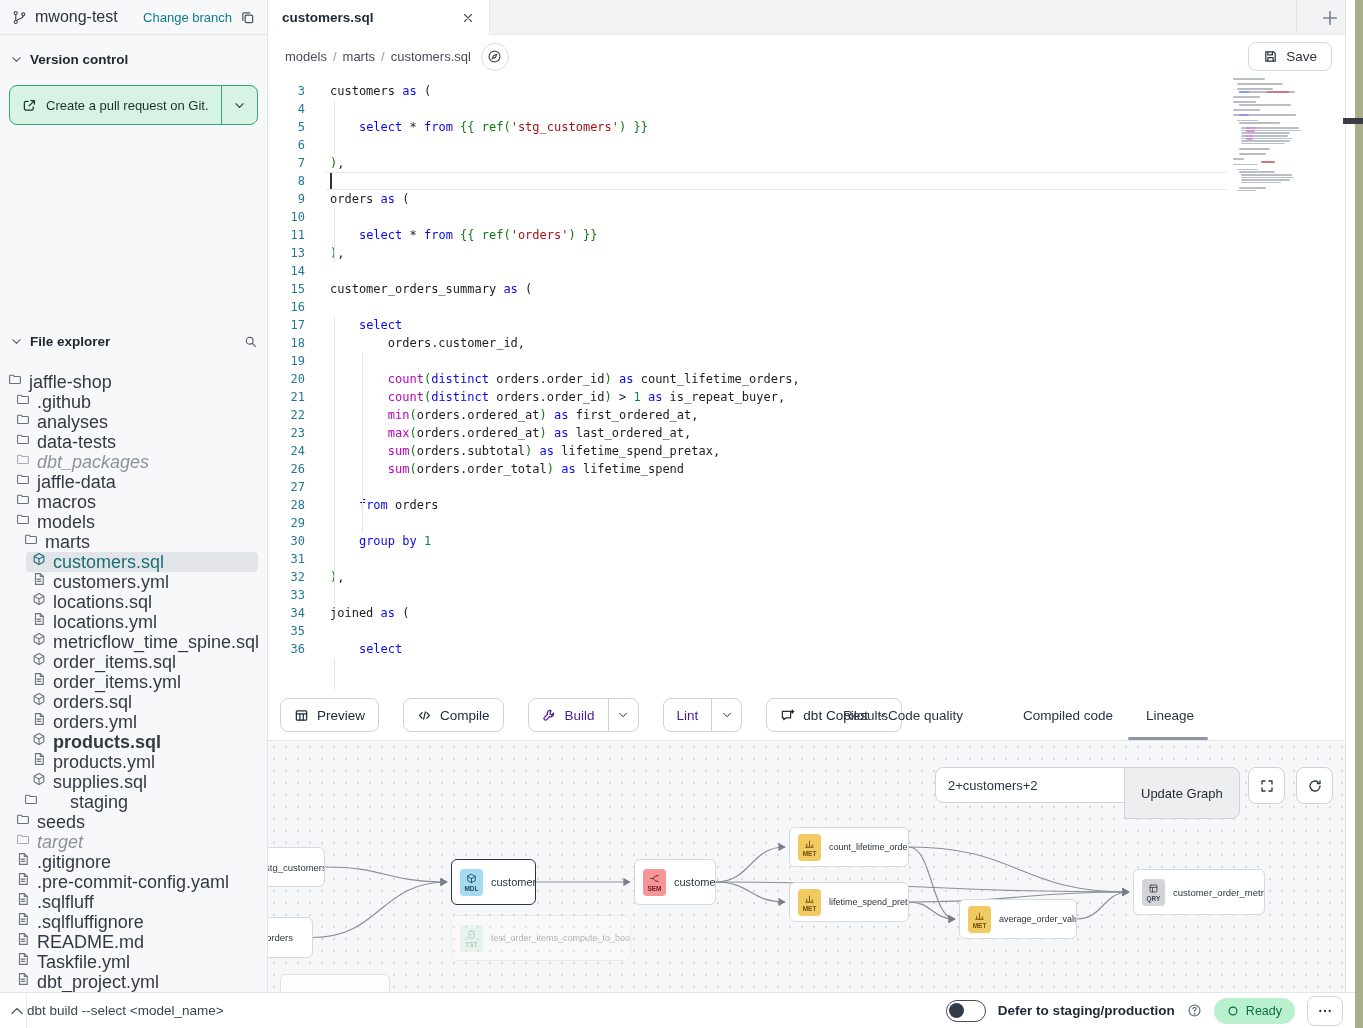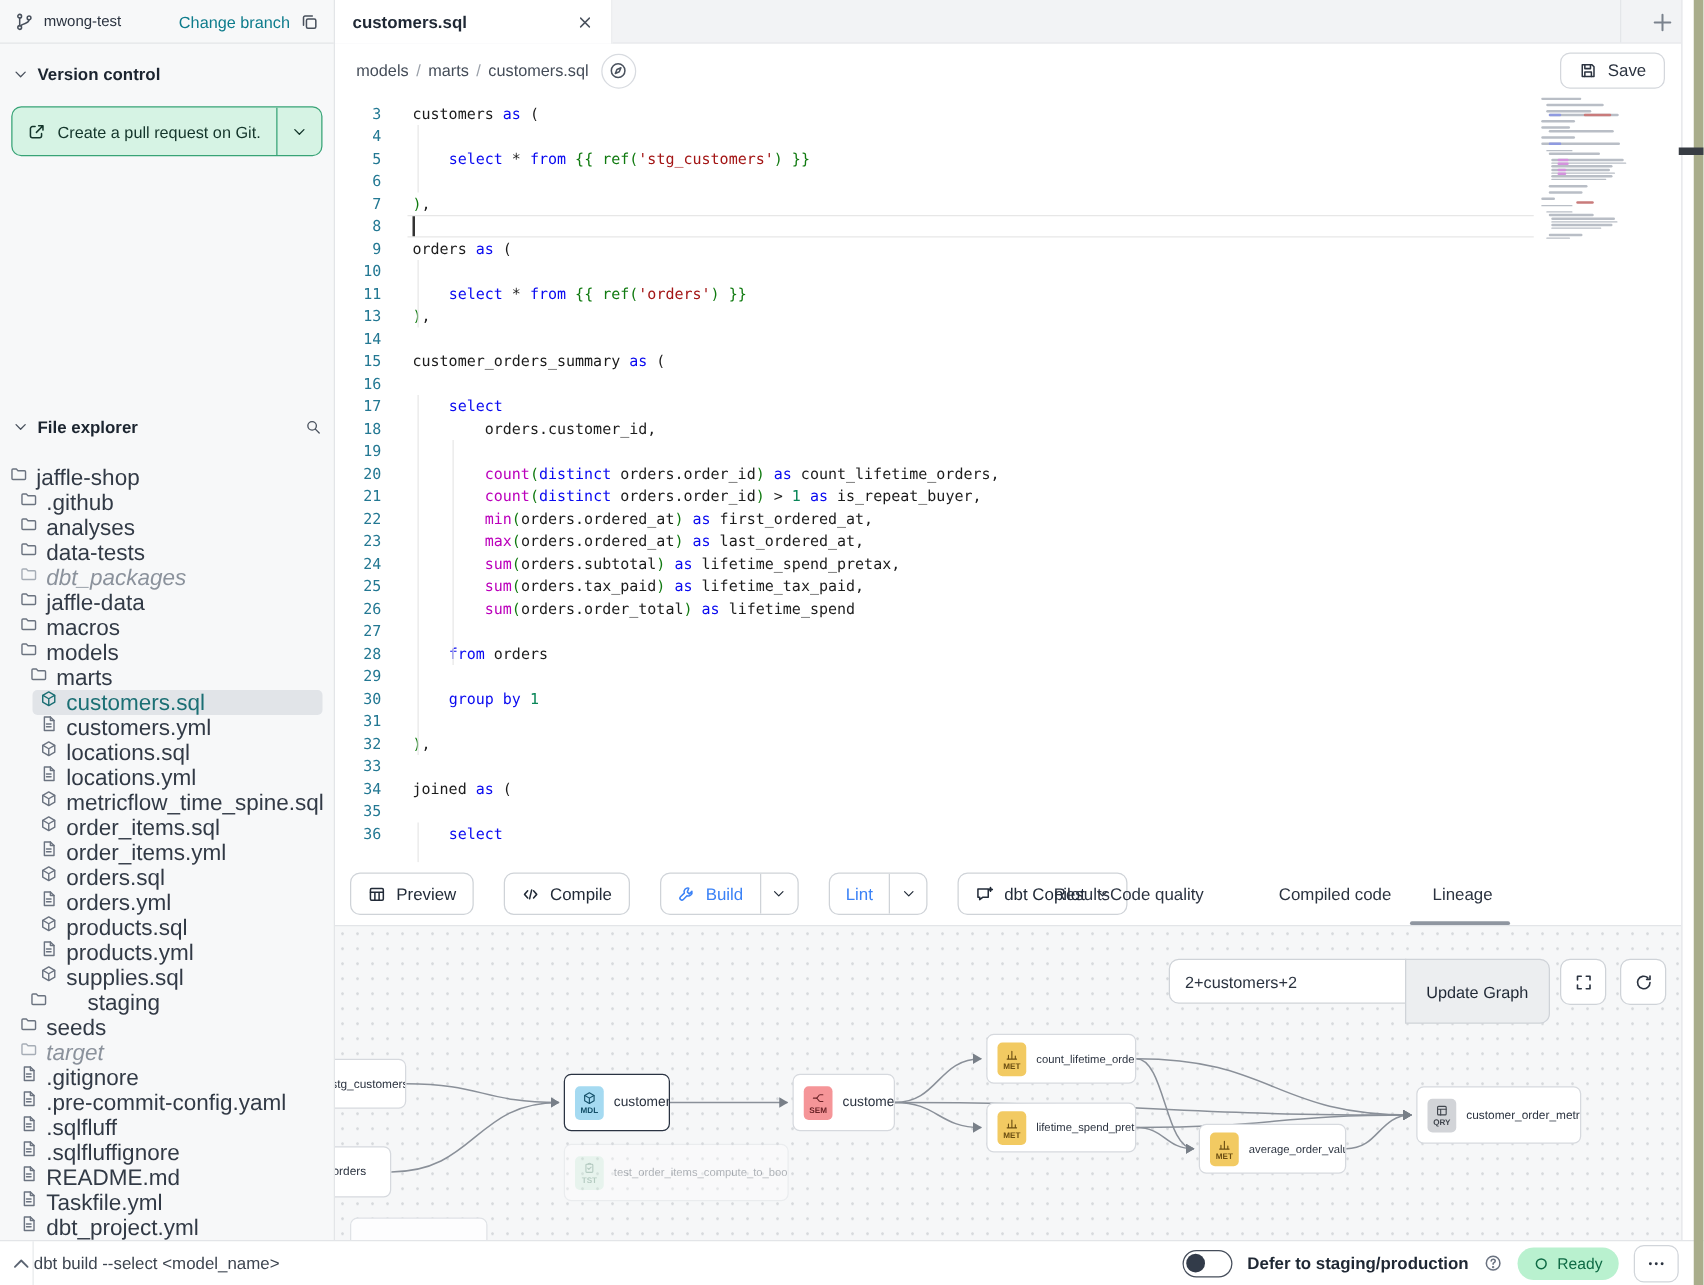--- a/index.html
+++ b/index.html
@@ -8,21 +8,21 @@
        font-family:"Liberation Sans",sans-serif;color:#2b3340;font-size:13px;}
   svg{display:block}
   .ic{display:inline-flex;width:16px;height:16px;flex:0 0 auto;}
   .ic svg{width:100%;height:100%;}
 
   
   .sidebar{position:absolute;left:0;top:0;width:268px;height:992px;background:#f7f8f9;
            border-right:1px solid #e3e5e8;}
   .branch-row{display:flex;align-items:center;gap:8px;height:34px;padding:0 12px;}
   .branch-row .ic{width:15px;height:15px;color:#48505c;}
-  .branch-name{font-size:12px;color:#2b3340;}
+  .branch-name{font-size:16px;color:#2b3340;}
   .change-branch{margin-left:auto;color:#0e7c8c;font-size:13px;cursor:pointer;}
   .copy-ic{width:16px;height:16px;color:#48505c;}
   .sb-hr{height:1px;background:#e3e5e8;}
   .vc-header{display:flex;align-items:center;gap:7px;height:24px;padding:0 10px;margin-top:12px;
              font-weight:bold;font-size:13.5px;color:#1c2530;}
   .vc-header .ic,.fe-header .ic{width:13px;height:13px;color:#4a525e;}
   .pr-btn{display:flex;align-items:stretch;margin:14px 9px 0 9px;height:40px;border:1px solid #37a376;
           border-radius:8px;background:#d6f3e4;overflow:hidden;cursor:pointer;}
   .pr-main{display:flex;align-items:center;gap:9px;padding:0 12px;flex:1;min-width:0;}
   .pr-main .ic{width:15px;height:15px;color:#14352b;}
@@ -82,21 +82,21 @@
   .mmdot{position:absolute;height:1.6px;border-radius:1px;}
 
   
   .toolbar{position:relative;height:50px;background:#fff;display:flex;align-items:center;
            padding-left:12px;gap:24px;}
   .tbtn{display:inline-flex;align-items:center;gap:8px;height:34px;padding:0 13px;background:#fff;
         border:1px solid #cfd3d8;border-radius:8px;font-size:13.5px;color:#222b38;cursor:pointer;}
   .tbtn .ic{width:15px;height:15px;color:#222b38;}
   .tgroup{display:inline-flex;align-items:stretch;height:34px;border:1px solid #cfd3d8;border-radius:8px;
           background:#fff;overflow:hidden;}
-  .tg-main{display:flex;align-items:center;gap:8px;padding:0 13px;font-size:13.5px;color:#3b82f6;cursor:pointer;}
+  .tg-main{display:flex;align-items:center;gap:8px;padding:0 13px;font-size:13.5px;color:#4c1d95;cursor:pointer;}
   .tg-main .ic{width:15px;height:15px;}
   .tg-caret{display:flex;align-items:center;justify-content:center;width:30px;border-left:1px solid #cfd3d8;cursor:pointer;}
   .tg-caret .ic{width:12px;height:12px;color:#222b38;}
   .ptab{position:absolute;top:0;height:50px;display:flex;align-items:center;font-size:13.5px;
         color:#2b3340;cursor:pointer;}
   .ptab-underline{position:absolute;bottom:0;height:3px;width:80px;background:#8f96a0;border-radius:2px;}
 
   
   .lineage{position:relative;height:252px;background:#f6f7f8;border-top:1px solid #e3e5e8;overflow:hidden;
            background-image:radial-gradient(#d7dadd 1px, transparent 1.2px);background-size:12px 12px;}
@@ -359,21 +359,21 @@
         </div>
         <div class="trow" style="margin-left: 26px;">
           <span class="ic">
             <svg viewBox="0 0 16 16" fill="none" stroke="currentColor" stroke-width="1.3" stroke-linecap="round" stroke-linejoin="round">
               <path d="M4 1.8h5.5l3.3 3.2v9.2H4z"></path>
               <path d="M9.5 1.8V5h3.3M5.9 8.2h4.2M5.9 10.7h4.2"></path>
             </svg>
           </span>
           <span>orders.yml</span>
         </div>
-        <div class="trow" style="margin-left: 26px;">
+        <div class="trow" style="margin-left: 26px; font-weight: bold;">
           <span class="ic">
             <svg viewBox="0 0 16 16" fill="none" stroke="currentColor" stroke-width="1.3" stroke-linecap="round" stroke-linejoin="round">
               <path d="M8 1.8l5.5 3.1v6.2L8 14.2l-5.5-3.1V4.9z"></path>
               <path d="M2.7 5l5.3 3 5.3-3M8 8v6"></path>
             </svg>
           </span>
           <span>products.sql</span>
         </div>
         <div class="trow" style="margin-left: 26px;">
           <span class="ic">
@@ -604,24 +604,20 @@
             <span class="gut">22</span>
             <span class="code"><span class="tok-pl">        </span><span class="tok-fn">min</span><span class="tok-jin">(</span><span class="tok-pl">orders.ordered_at</span><span class="tok-jin">)</span><span class="tok-pl"> </span><span class="tok-kw">as</span><span class="tok-pl"> first_ordered_at,</span></span>
           </div>
           <div class="row">
             <span class="gut">23</span>
             <span class="code"><span class="tok-pl">        </span><span class="tok-fn">max</span><span class="tok-jin">(</span><span class="tok-pl">orders.ordered_at</span><span class="tok-jin">)</span><span class="tok-pl"> </span><span class="tok-kw">as</span><span class="tok-pl"> last_ordered_at,</span></span>
           </div>
           <div class="row">
             <span class="gut">24</span>
             <span class="code"><span class="tok-pl">        </span><span class="tok-fn">sum</span><span class="tok-jin">(</span><span class="tok-pl">orders.subtotal</span><span class="tok-jin">)</span><span class="tok-pl"> </span><span class="tok-kw">as</span><span class="tok-pl"> lifetime_spend_pretax,</span></span>
-          </div>
-          <div class="row">
-            <span class="gut">25</span>
-            <span class="code"><span class="tok-pl">        </span><span class="tok-fn">sum</span><span class="tok-jin">(</span><span class="tok-pl">orders.tax_paid</span><span class="tok-jin">)</span><span class="tok-pl"> </span><span class="tok-kw">as</span><span class="tok-pl"> lifetime_tax_paid,</span></span>
           </div>
           <div class="row">
             <span class="gut">26</span>
             <span class="code"><span class="tok-pl">        </span><span class="tok-fn">sum</span><span class="tok-jin">(</span><span class="tok-pl">orders.order_total</span><span class="tok-jin">)</span><span class="tok-pl"> </span><span class="tok-kw">as</span><span class="tok-pl"> lifetime_spend</span></span>
           </div>
           <div class="row">
             <span class="gut">27</span>
             <span class="code"></span>
           </div>
           <div class="row">

